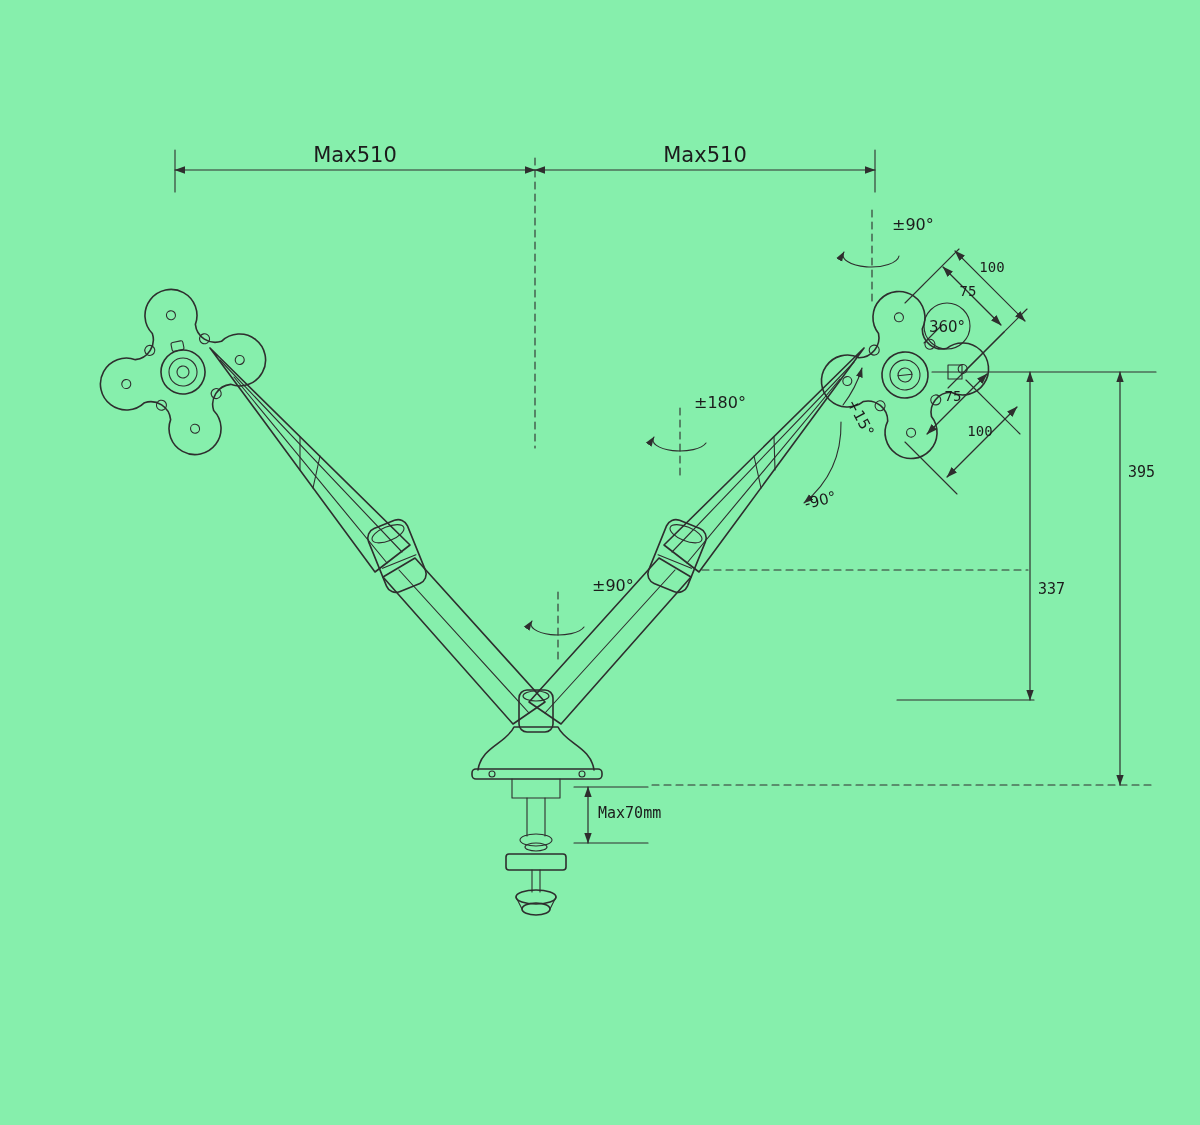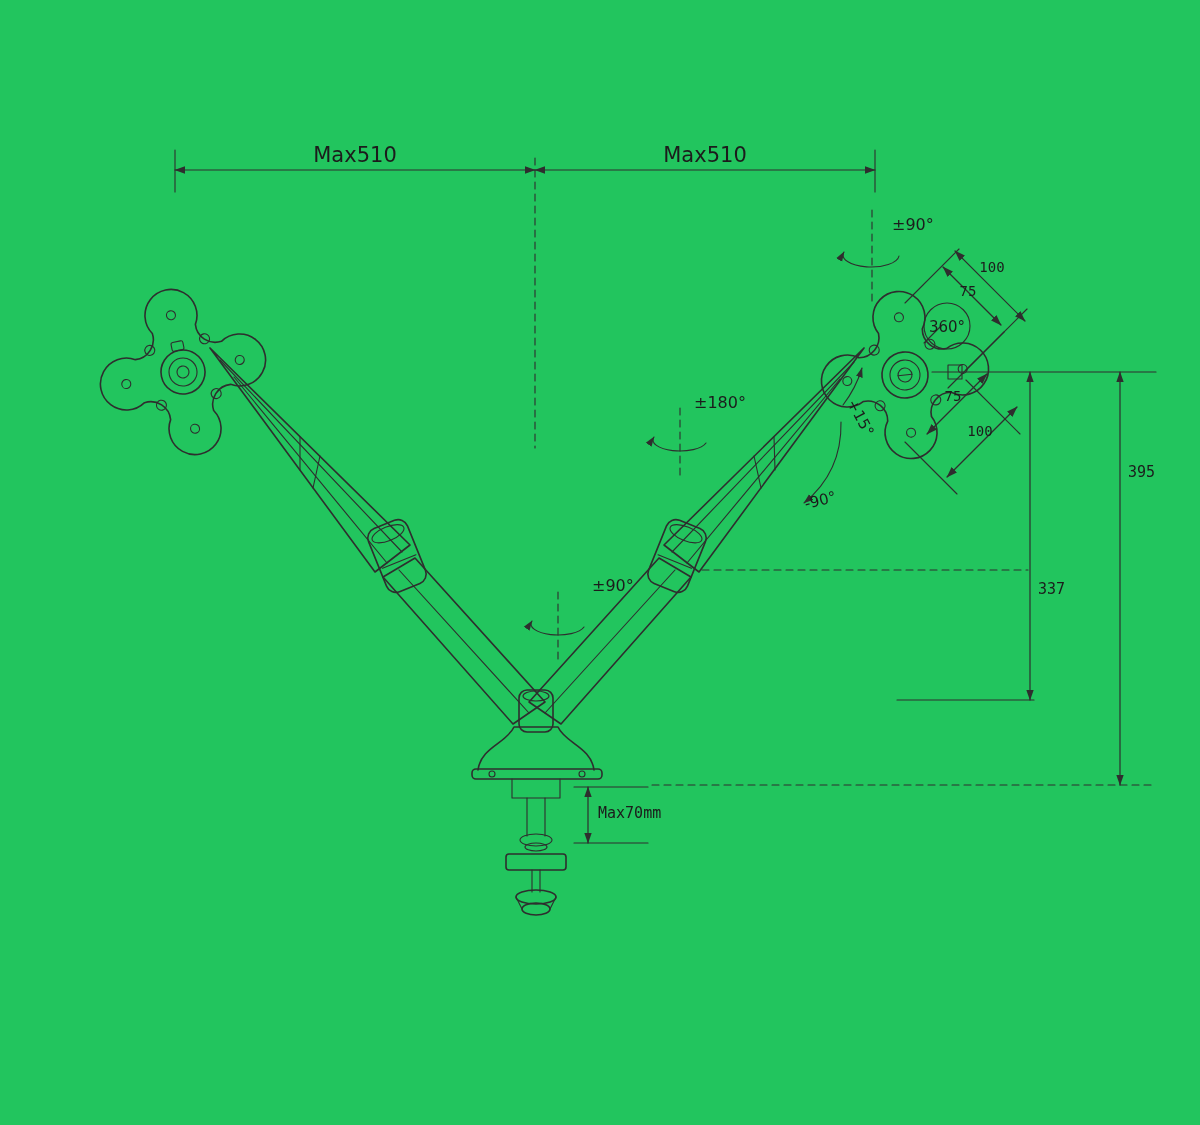--- a/index.html
+++ b/index.html
@@ -1,16 +1,16 @@
 <!DOCTYPE html>
 <html><head>
 <meta charset="utf-8">
 <style>
   html,body{margin:0;padding:0;background:#ffffff;}
-  .stage{position:relative;width:1200px;height:1125px;background:#22c55e;overflow:hidden;}
+  .stage{position:relative;width:1200px;height:1125px;background:#86efac;overflow:hidden;}
   svg{display:block;}
   .ln{fill:none;stroke:#2e2e2e;stroke-width:1.6;stroke-linejoin:round;stroke-linecap:round;}
   .thin{stroke-width:1.1;}
   .dim{stroke-width:1.2;}
   .dashed{stroke-dasharray:7 5;}
   text{font-family:"DejaVu Sans",sans-serif;fill:#1c1c1c;}
   .big{font-size:21px;}
   .med{font-size:16px;}
   .sm{font-size:15px;}
   .xs{font-size:14px;}

